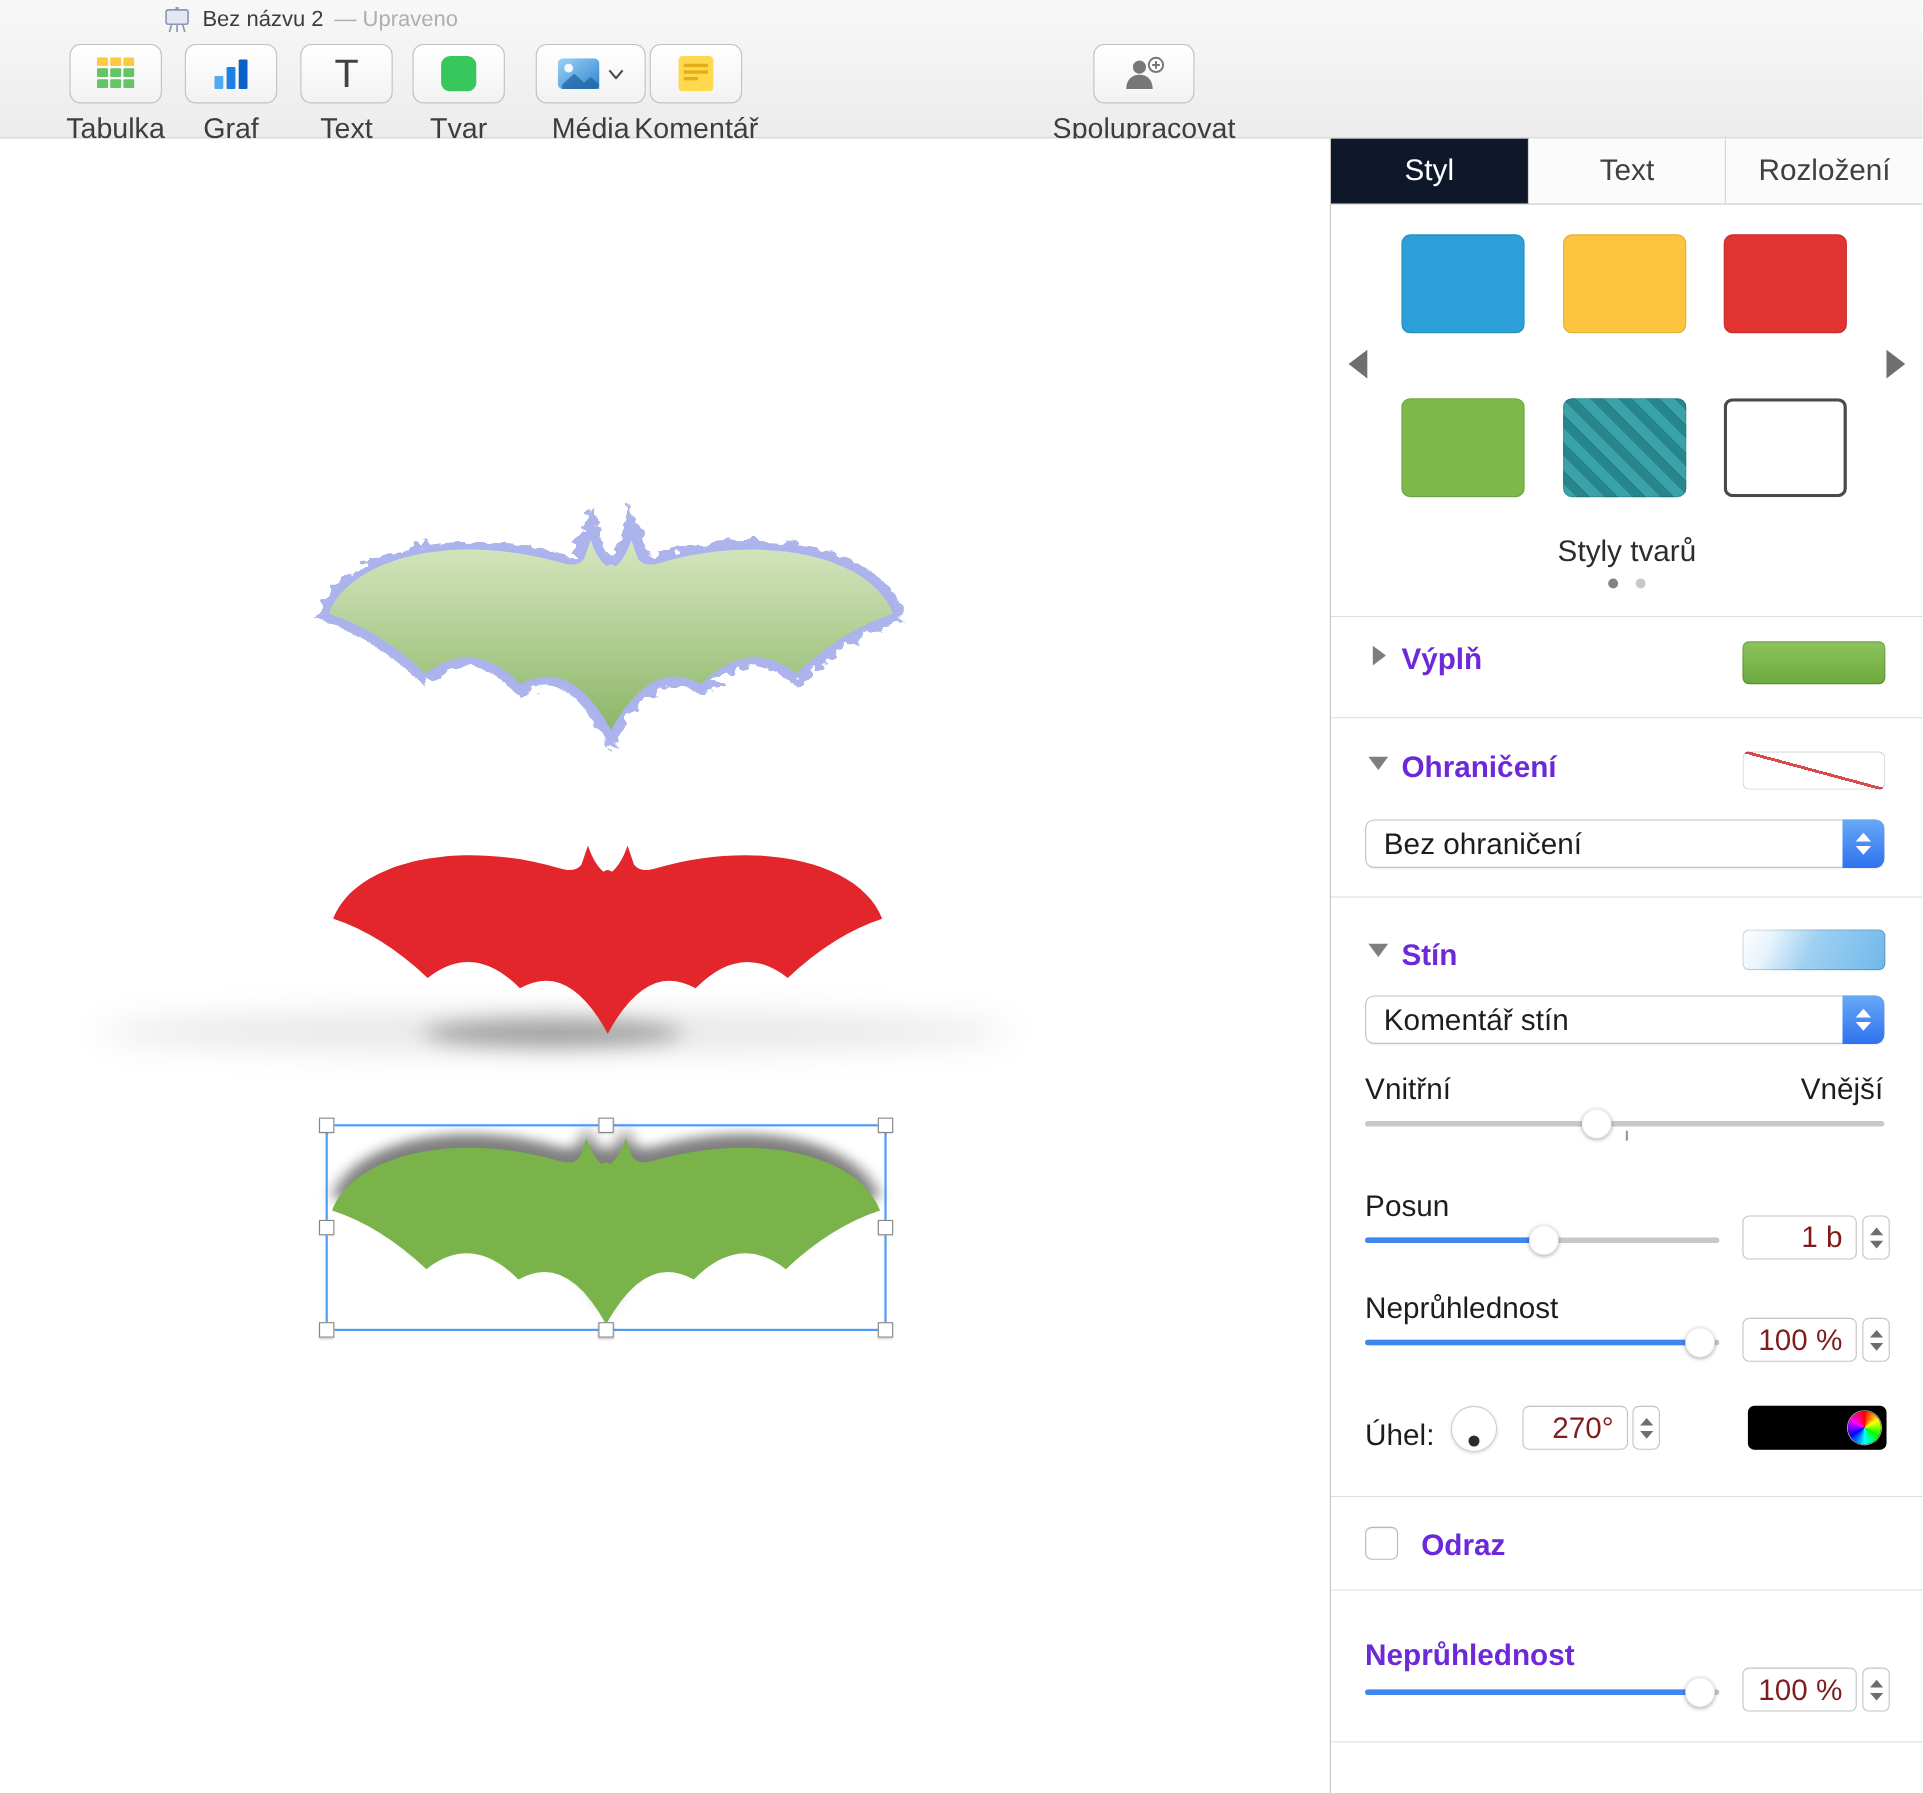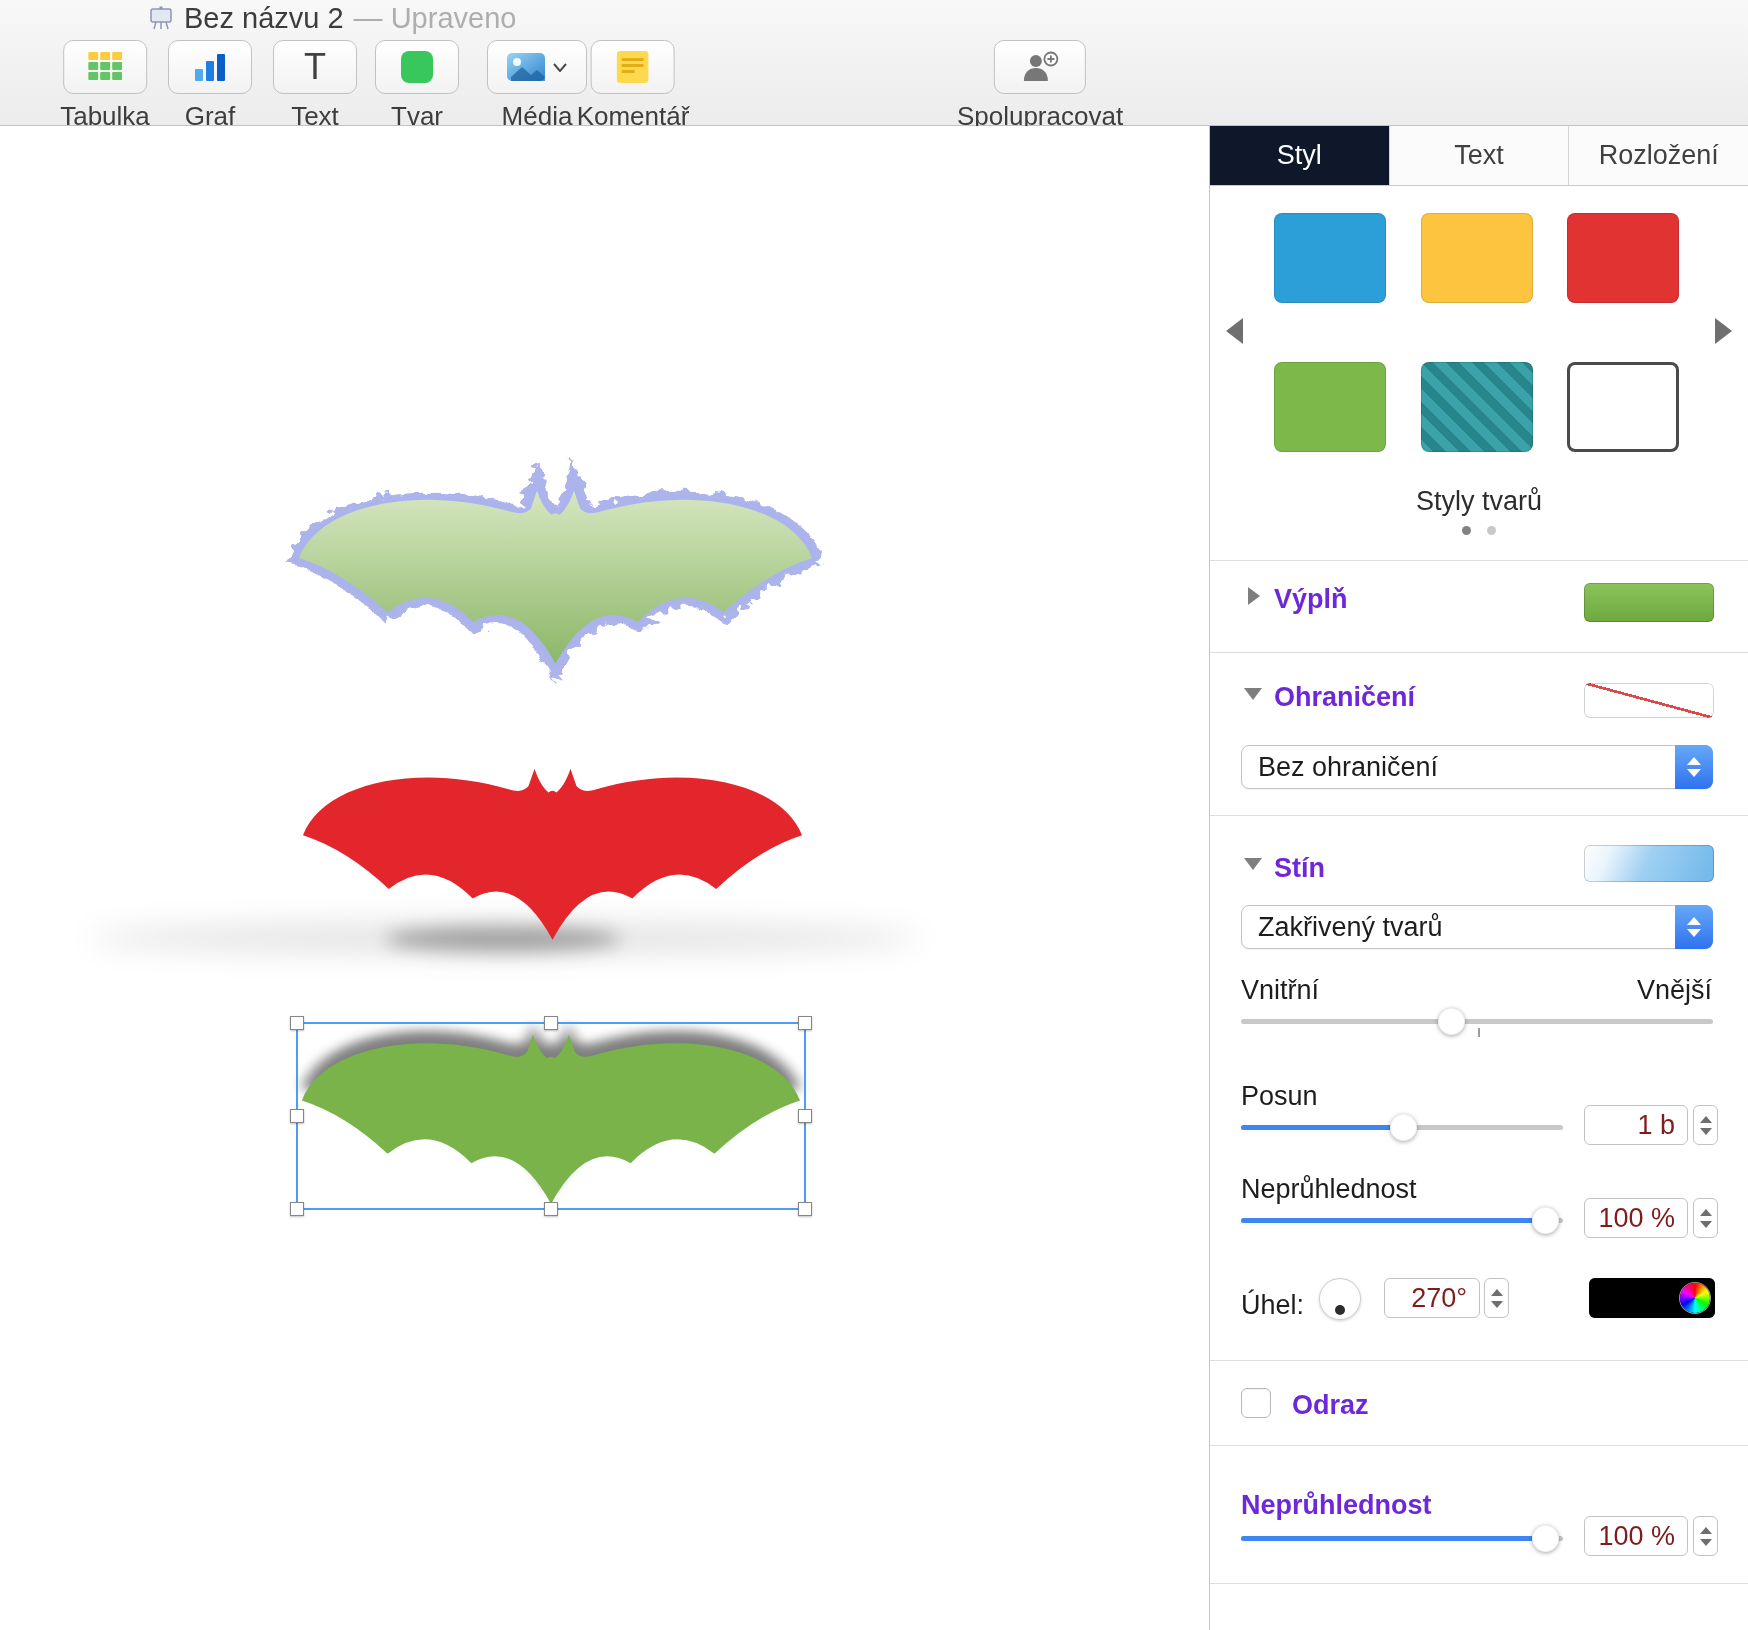--- a/index.html
+++ b/index.html
@@ -3,21 +3,21 @@
 <meta charset="utf-8">
 <style>
   *{box-sizing:border-box;margin:0;padding:0;}
   html,body{overflow:hidden;}
   body{font-family:"Liberation Sans","DejaVu Sans",sans-serif;background:#fff;cursor:default;}
   #app{position:relative;width:1748px;height:1630px;overflow:hidden;background:#fff;}
 
   
   .header{position:absolute;left:0;top:0;width:1748px;height:126px;
     background:linear-gradient(#f8f8f8,#ececec);border-bottom:1px solid #c2c2c2;}
-  .win-title{position:absolute;left:148px;top:2px;height:32px;display:flex;align-items:center;gap:10px;font-size:29px;}
+  .win-title{position:absolute;left:148px;top:2px;height:32px;display:flex;align-items:center;gap:10px;font-size:20px;}
   .win-title .t{color:#3c3c3c;font-weight:500;}
   .win-title .s{color:#aeaeae;}
   .tbitem{position:absolute;top:40px;transform:translateX(-50%);display:flex;flex-direction:column;align-items:center;gap:7px;}
   .well{height:54px;background:linear-gradient(#ffffff,#f2f2f2);border:1px solid #c2c2c2;border-radius:10px;
     display:flex;align-items:center;justify-content:center;gap:8px;}
   .tblabel{font-size:26px;color:#3d3d3d;white-space:nowrap;}
   .t-letter{font-size:36px;font-weight:500;color:#414141;line-height:1;}
   .shape-sq{width:32px;height:32px;background:#38c75d;border-radius:8px;}
   .segwrap{position:absolute;left:1408px;top:40px;width:334px;}
   .seg{display:flex;height:54px;border:1px solid #c2c2c2;border-radius:10px;overflow:hidden;background:linear-gradient(#fff,#f2f2f2);}
@@ -285,21 +285,21 @@
         </div>
     </div>
 
     <div class="divider" style="top:689px"></div>
 
     <div class="tri-down" style="left:34px;top:732px"></div>
     <div class="sec-label" style="left:64px;top:727px">Stín</div>
     <div class="cwell" style="left:374px;top:719px;width:130px;height:37px;
          background:linear-gradient(115deg,#ffffff 0%,#e8f4fc 20%,#9fd0f2 48%,#6fb7ea 100%)"></div>
     <div class="popup" style="top:779px">
-      <span>Zakřivený tvarů</span>
+      <span>Komentář stín</span>
       <div class="cap">
           <div class="cu"></div>
           <div class="cd"></div>
         </div>
     </div>
 
     <div class="sub-label" style="left:31px;top:849px">Vnitřní</div>
     <div class="sub-label" style="right:36px;top:849px">Vnější</div>
     <div class="track" style="left:31px;top:893px;width:472px">
       <div class="thumb" style="left:197px;top:-11px"></div>

